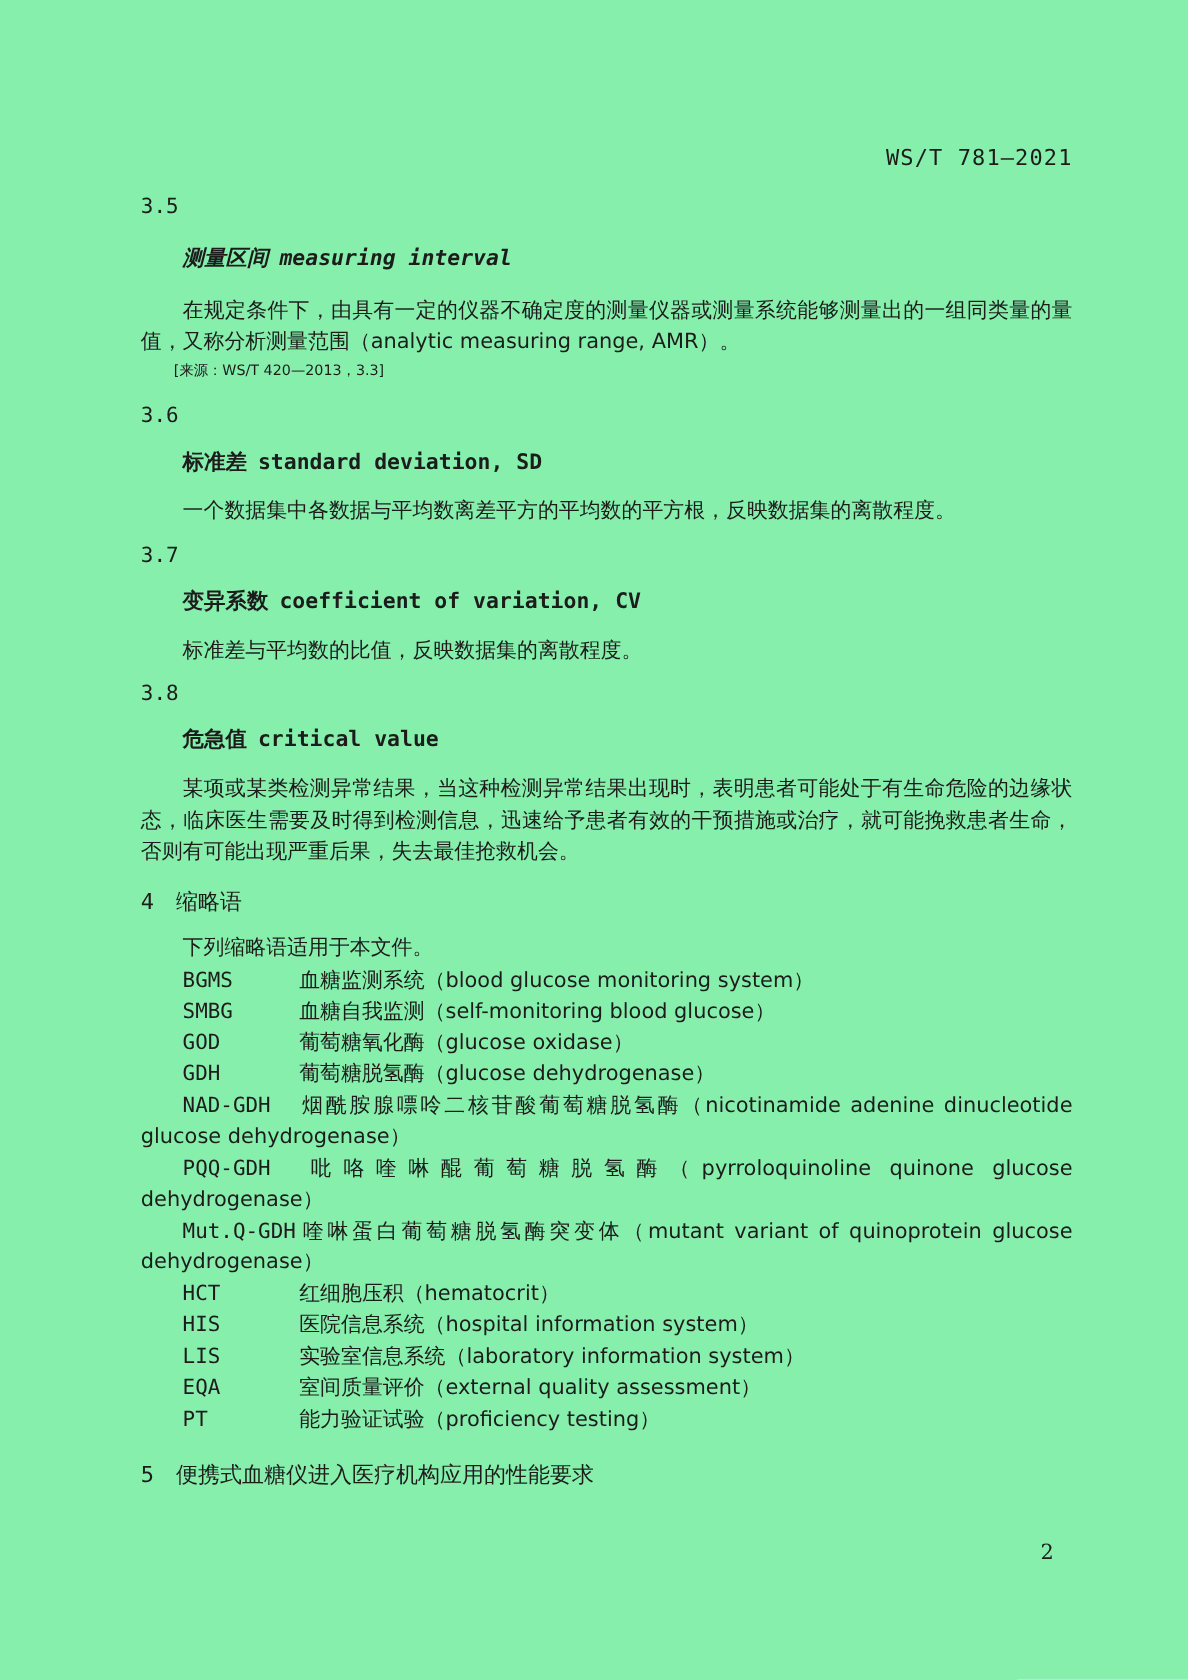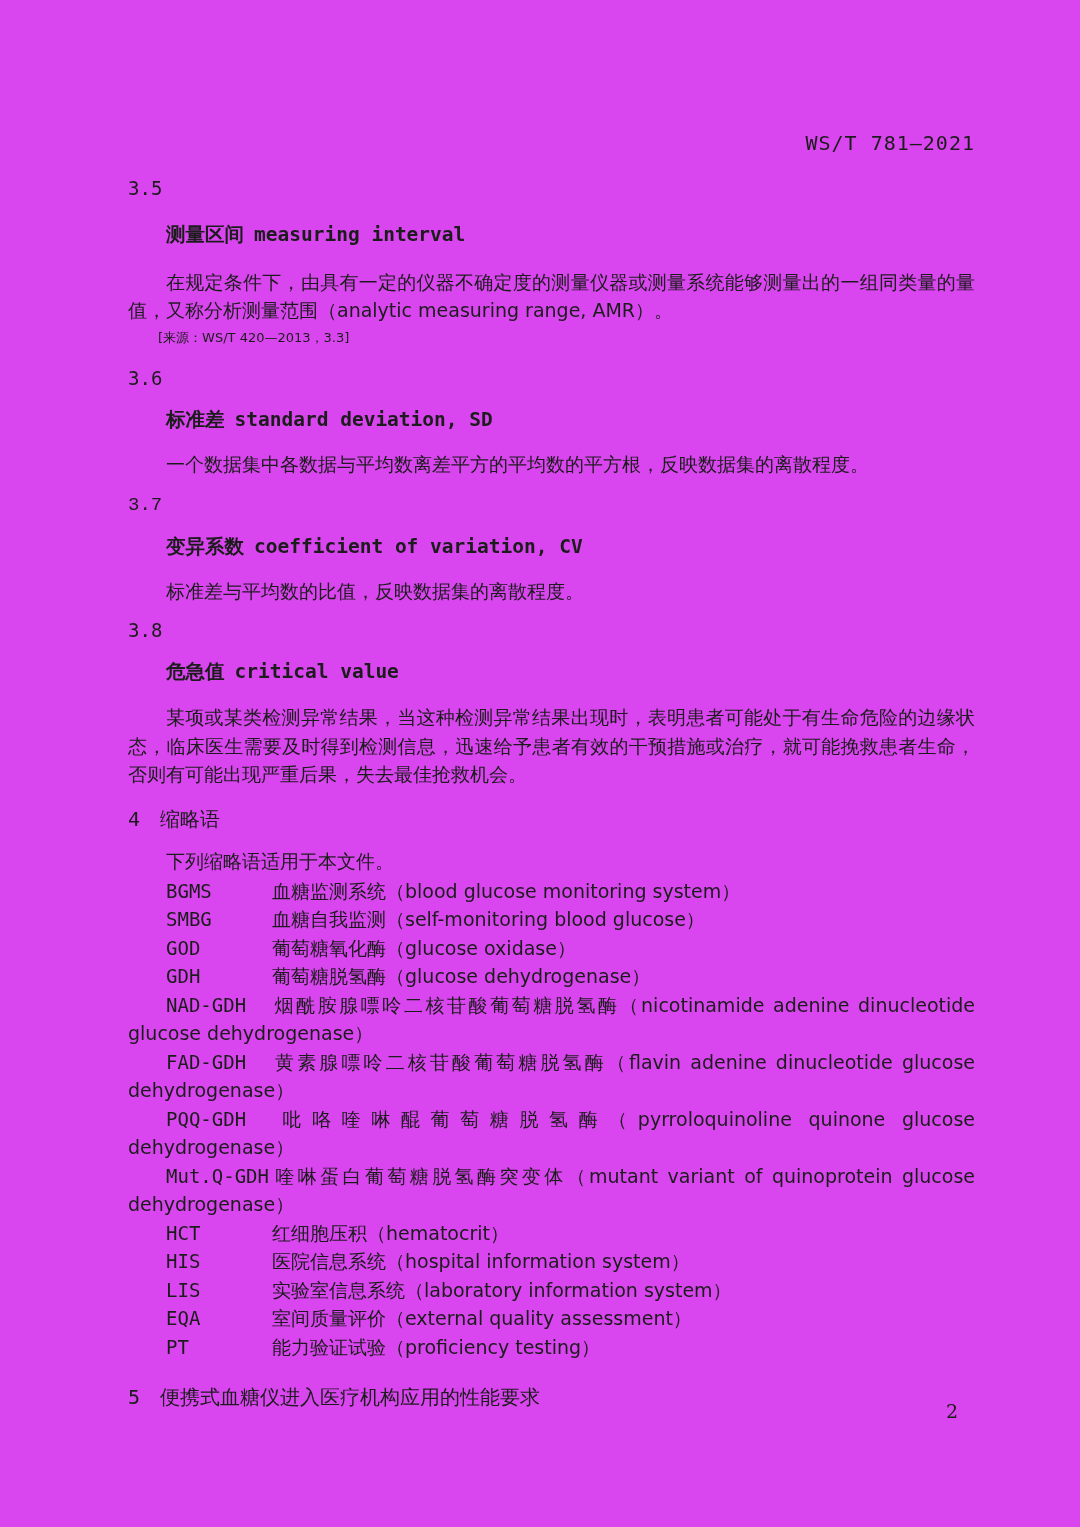--- a/index.html
+++ b/index.html
@@ -1,47 +1,47 @@
 <!DOCTYPE html>
 <html><head>
 <meta charset="utf-8">
 <style>
   html,body{margin:0;padding:0;background:#e8e8e8;}
   .page{
     position:relative;
     width:1080px;height:1527px;
-    background:#d946ef;
+    background:#86efac;
     color:#1c1c1c;
     font-family:"DejaVu Sans","Liberation Sans",sans-serif;
     overflow:hidden;
     margin:0 auto;
   }
   .content{position:absolute;left:128px;top:0;width:847px;}
   .doc-code{
     margin-top:131px;
     text-align:right;
     font-family:"DejaVu Sans Mono","Liberation Mono",monospace;
     font-size:20px;
     letter-spacing:1px;
     line-height:24px;
   }
   .sec-num{
     font-family:"DejaVu Sans Mono","Liberation Mono",monospace;
     font-size:19px;line-height:26px;
   }
   .sec-num.n35{margin-top:20px;}
   .sec-num.n36{margin-top:13px;}
-  .sec-num.n37{margin-top:14px;font-family:Liberation Mono, monospace;}
+  .sec-num.n37{margin-top:14px;}
   .sec-num.n38{margin-top:12px;}
   .term{
     padding-left:38px;
     font-weight:bold;
     font-size:19.5px;line-height:26px;
   }
-  .term35{margin-top:21px;}
+  .term35{margin-top:21px;font-style:italic;}
   .term36{margin-top:16px;}
   .term37{margin-top:16px;}
   .term38{margin-top:16px;}
   .term .en{
     font-family:"DejaVu Sans Mono","Liberation Mono",monospace;
     margin-left:10px;font-weight:600;
   }
   .para{
     text-indent:38px;
     line-height:28px;
@@ -142,23 +142,20 @@
       <div class="abbr-item">
         <span class="code">GOD</span><span class="definition">葡萄糖氧化酶（glucose oxidase）</span>
       </div>
       <div class="abbr-item">
         <span class="code">GDH</span><span class="definition">葡萄糖脱氢酶（glucose dehydrogenase）</span>
       </div>
       <div class="abbr-item">
         <span class="code">NAD-GDH</span><span class="definition">烟酰胺腺嘌呤二核苷酸葡萄糖脱氢酶（nicotinamide adenine dinucleotide glucose dehydrogenase）</span>
       </div>
       <div class="abbr-item">
-        <span class="code">FAD-GDH</span><span class="definition">黄素腺嘌呤二核苷酸葡萄糖脱氢酶（flavin adenine dinucleotide glucose dehydrogenase）</span>
-      </div>
-      <div class="abbr-item">
         <span class="code">PQQ-GDH</span><span class="definition">吡咯喹啉醌葡萄糖脱氢酶（pyrroloquinoline quinone glucose dehydrogenase）</span>
       </div>
       <div class="abbr-item">
         <span class="code">Mut.Q-GDH</span><span class="definition">喹啉蛋白葡萄糖脱氢酶突变体（mutant variant of quinoprotein glucose dehydrogenase）</span>
       </div>
       <div class="abbr-item">
         <span class="code">HCT</span><span class="definition">红细胞压积（hematocrit）</span>
       </div>
       <div class="abbr-item">
         <span class="code">HIS</span><span class="definition">医院信息系统（hospital information system）</span>

